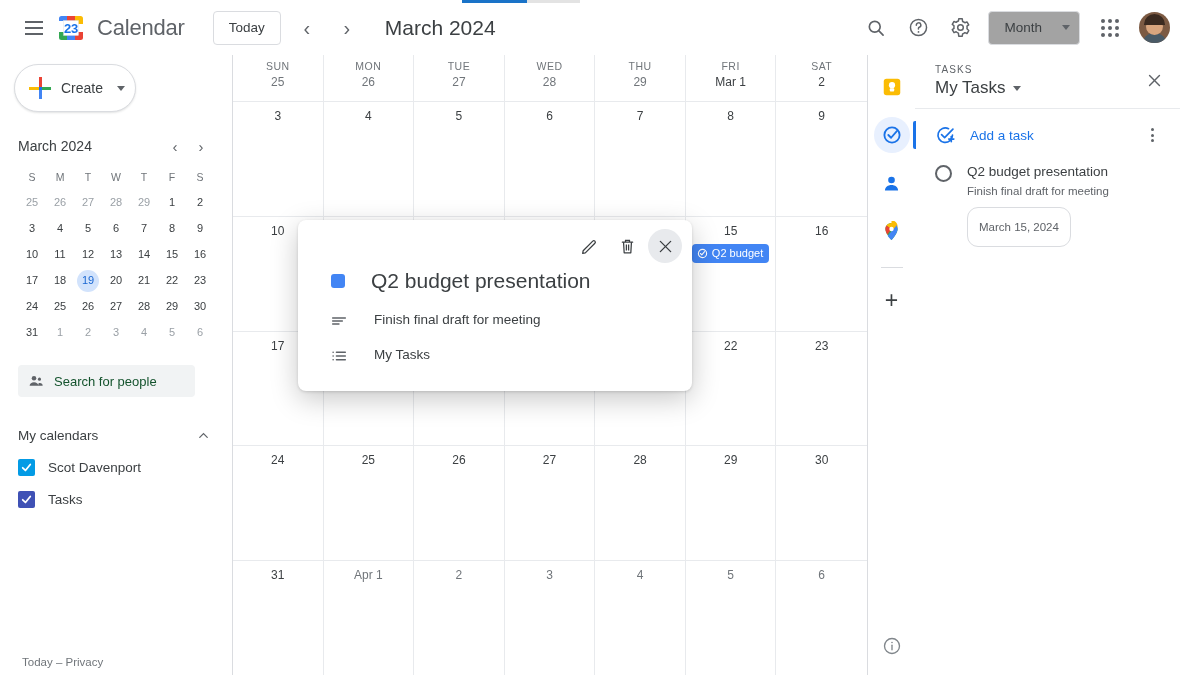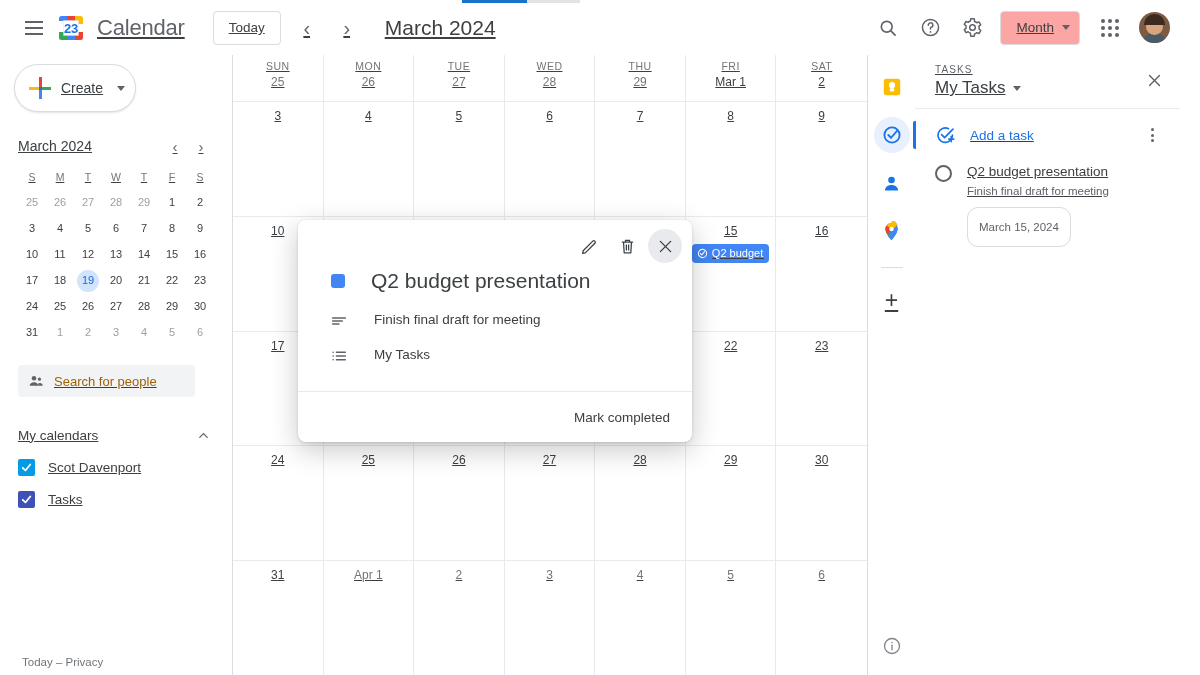--- a/index.html
+++ b/index.html
@@ -2,21 +2,21 @@
 <html><head>
 <meta charset="utf-8">
 <style>
   * { box-sizing: border-box; margin: 0; padding: 0; }
   html, body {
     width: 1200px; height: 675px;
     font-family: "Liberation Sans", sans-serif;
     background: #fff; color: #3c4043;
     overflow: hidden;
   }
-  .app { position: relative; width: 1180px; height: 675px; display: flex; flex-direction: column; text-decoration: underline; }
+  .app { position: relative; width: 1180px; height: 675px; display: flex; flex-direction: column; }
 
   
   .progress-track {
     position: absolute; top: 0; left: 462px; width: 118px; height: 3px;
     background: #e3e3e3; z-index: 60;
   }
   .progress-fill { width: 65px; height: 3px; background: #1a73c8; }
 
   
   .header {
@@ -48,22 +48,22 @@
     cursor: pointer; font-family: inherit;
   }
   .nav-arrows { display: flex; margin-left: 6px; }
   .chev { font-size: 20px; line-height: 1; color: #5f6368; }
   .period-title {
     margin-left: 18px; font-size: 21px; color: #3c4043; font-weight: 400; white-space: nowrap;
   }
   .header-right { margin-left: auto; display: flex; align-items: center; gap: 2px; padding-right: 4px; }
   .view-select {
     height: 34px; padding: 0 9px 0 15px; border: 1px solid #dadce0; border-radius: 4px;
-    background: #fca5a5; font-size: 13.5px; color: #3c4043; display: flex; align-items: center;
-    gap: 8px; cursor: pointer; margin: 0 8px 0 6px;
+    background: #a3a3a3; font-size: 13.5px; color: #3c4043; display: flex; align-items: center;
+    gap: 20px; cursor: pointer; margin: 0 8px 0 6px;
   }
   .caret { width: 0; height: 0; border-left: 4.5px solid transparent; border-right: 4.5px solid transparent; border-top: 5px solid #5f6368; }
   .apps-grid { display: grid; grid-template-columns: repeat(3, 4px); grid-gap: 3px; }
   .apps-grid span { width: 4px; height: 4px; border-radius: 50%; background: #5f6368; display: block; }
   .avatar {
     width: 31px; height: 31px; border-radius: 50%; margin-left: 7px; overflow: hidden;
     background: #7c5a43; position: relative; flex: 0 0 auto; cursor: pointer;
   }
   .avatar .face { position: absolute; left: 7px; top: 6px; width: 17px; height: 17px; border-radius: 50%; background: #d9a57e; }
   .avatar .hair { position: absolute; left: 5px; top: 2px; width: 21px; height: 11px; border-radius: 11px 11px 0 0; background: #3b2a20; }
@@ -111,21 +111,21 @@
     display: inline-flex; align-items: center; justify-content: center;
     width: 22px; height: 22px; border-radius: 50%;
   }
   .mini-day.out span { color: #9aa0a6; }
   .mini-day.sel span { background: #d2e3fc; color: #1967d2; font-weight: 500; }
 
   .search-people {
     margin: 20px 0 0 18px; width: 177px; height: 32px; background: #f1f3f4; border-radius: 4px;
     display: flex; align-items: center; gap: 10px; padding: 0 10px; cursor: text;
   }
-  .search-people-text { font-size: 13px; color: #a16207; }
+  .search-people-text { font-size: 13px; color: #14532d; }
 
   .cal-section { margin: 24px 0 0 18px; width: 196px; text-align: center; }
   .cal-sec-head {
     display: flex; align-items: center; height: 28px; cursor: pointer;
   }
   .cal-sec-title { font-size: 13.5px; color: #3c4043; font-weight: 500; }
   .cal-sec-actions { margin-left: auto; display: flex; align-items: center; gap: 4px; }
   .sec-icon { width: 22px; height: 22px; display: flex; align-items: center; justify-content: center; color: #5f6368; border-radius: 50%; cursor: pointer; }
   .cal-item { display: flex; align-items: center; gap: 13px; height: 28px; margin-top: 4px; cursor: pointer; }
   .cbox {
@@ -747,18 +747,15 @@
               <circle cx="4.2" cy="17" r="1.1" stroke="none"></circle>
             <line x1="8.5" y1="7" x2="20.5" y2="7" fill="none"></line>
               <line x1="8.5" y1="12" x2="20.5" y2="12" fill="none"></line>
               <line x1="8.5" y1="17" x2="20.5" y2="17" fill="none"></line>
           </svg>
         </span>
         <span class="pop-text">My Tasks</span>
       </div>
     </div>
 
-    <div class="popup-footer">
-      <span class="mark-completed">Mark completed</span>
-    </div>
   </div>
 
 </div>
 
 </body></html>

